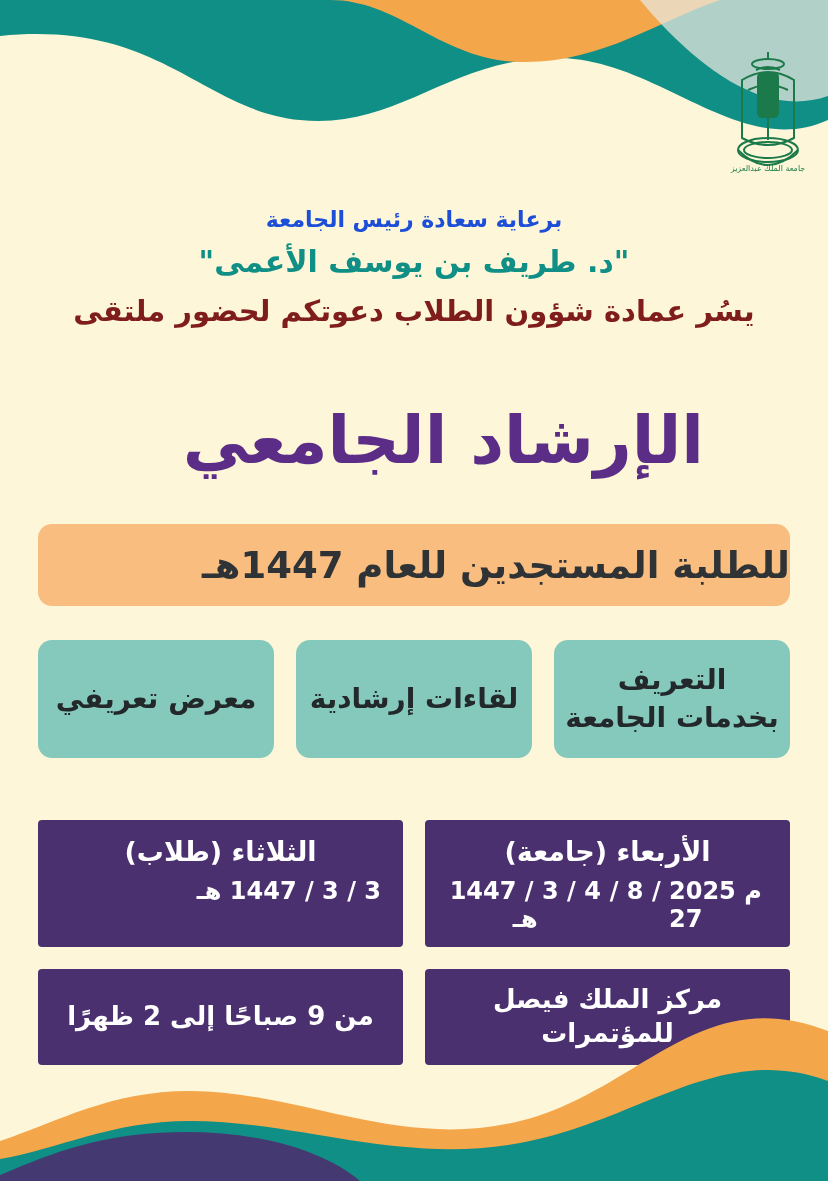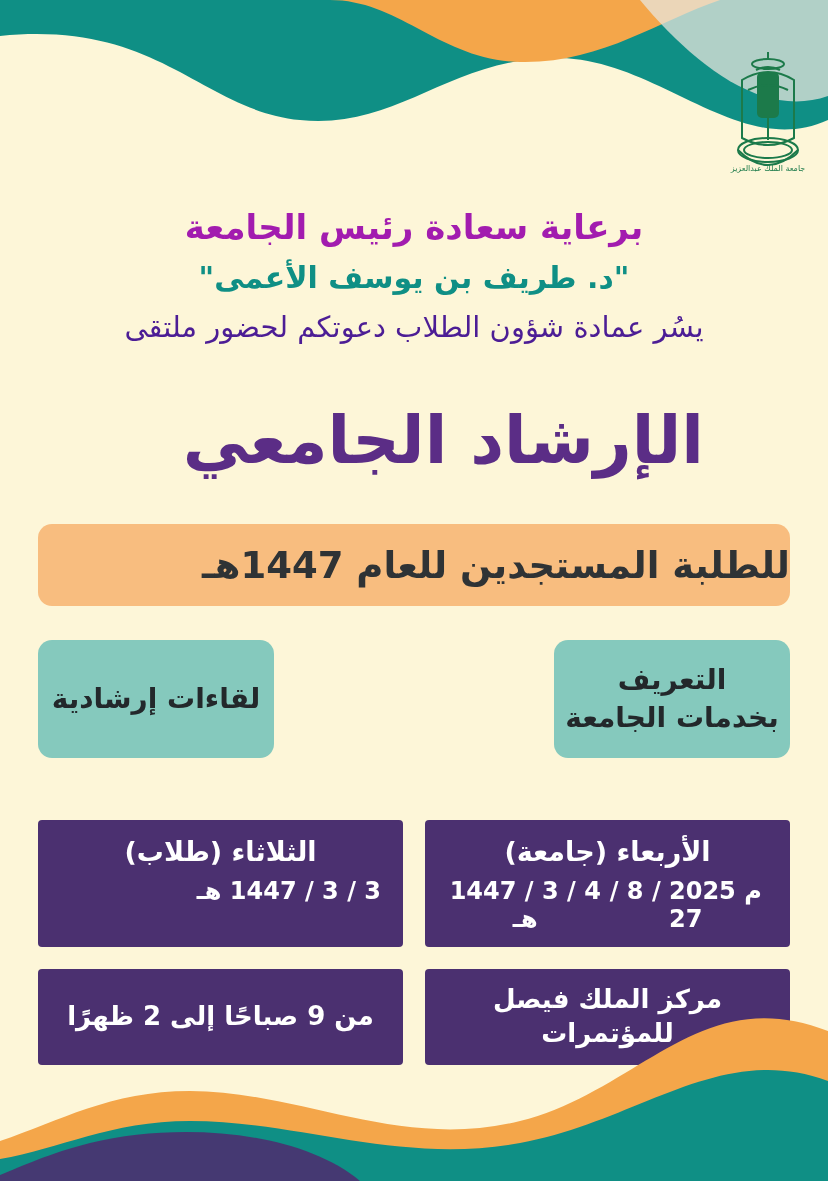--- a/index.html
+++ b/index.html
@@ -54,36 +54,36 @@
   
   .header-text {
     position: absolute;
     top: 205px;
     left: 0;
     width: 828px;
     text-align: center;
     color: #3a3a3a;
   }
   .line-patron {
-    font-size: 34px;
-    font-weight: 700;
-    color: #a21caf;
+    font-size: 22px;
+    font-weight: 700;
+    color: #1d4ed8;
     line-height: 1.35;
   }
   .line-patron-name {
     font-size: 30px;
     font-weight: 800;
     color: #0f8f85;
     line-height: 1.5;
     margin-top: 4px;
   }
   .line-invite {
     font-size: 29px;
-    font-weight: 400;
-    color: #4c1d95;
+    font-weight: 700;
+    color: #7f1d1d;
     line-height: 1.5;
     margin-top: 6px;
   }
 
   
   .main-title {
     position: absolute;
     top: 400px;
     left: 0;
     width: 704px;
@@ -232,20 +232,23 @@
     <span>للطلبة المستجدين للعام 1447هـ</span>
   </div>
 
   <div class="features">
     <div class="feature">
       <span>التعريف بخدمات الجامعة</span>
     </div>
     <div class="feature">
       <span>لقاءات إرشادية</span>
     </div>
+    <div class="feature">
+      <span>معرض تعريفي</span>
+    </div>
   </div>
 
   <div class="info-grid">
 
     <div class="info-box day">
       <div class="info-title">الأربعاء (جامعة)</div>
       <div class="info-dates">
         <span>م 2025 / 8 / 27</span>
         <span>4 / 3 / 1447 هـ</span>
       </div>

